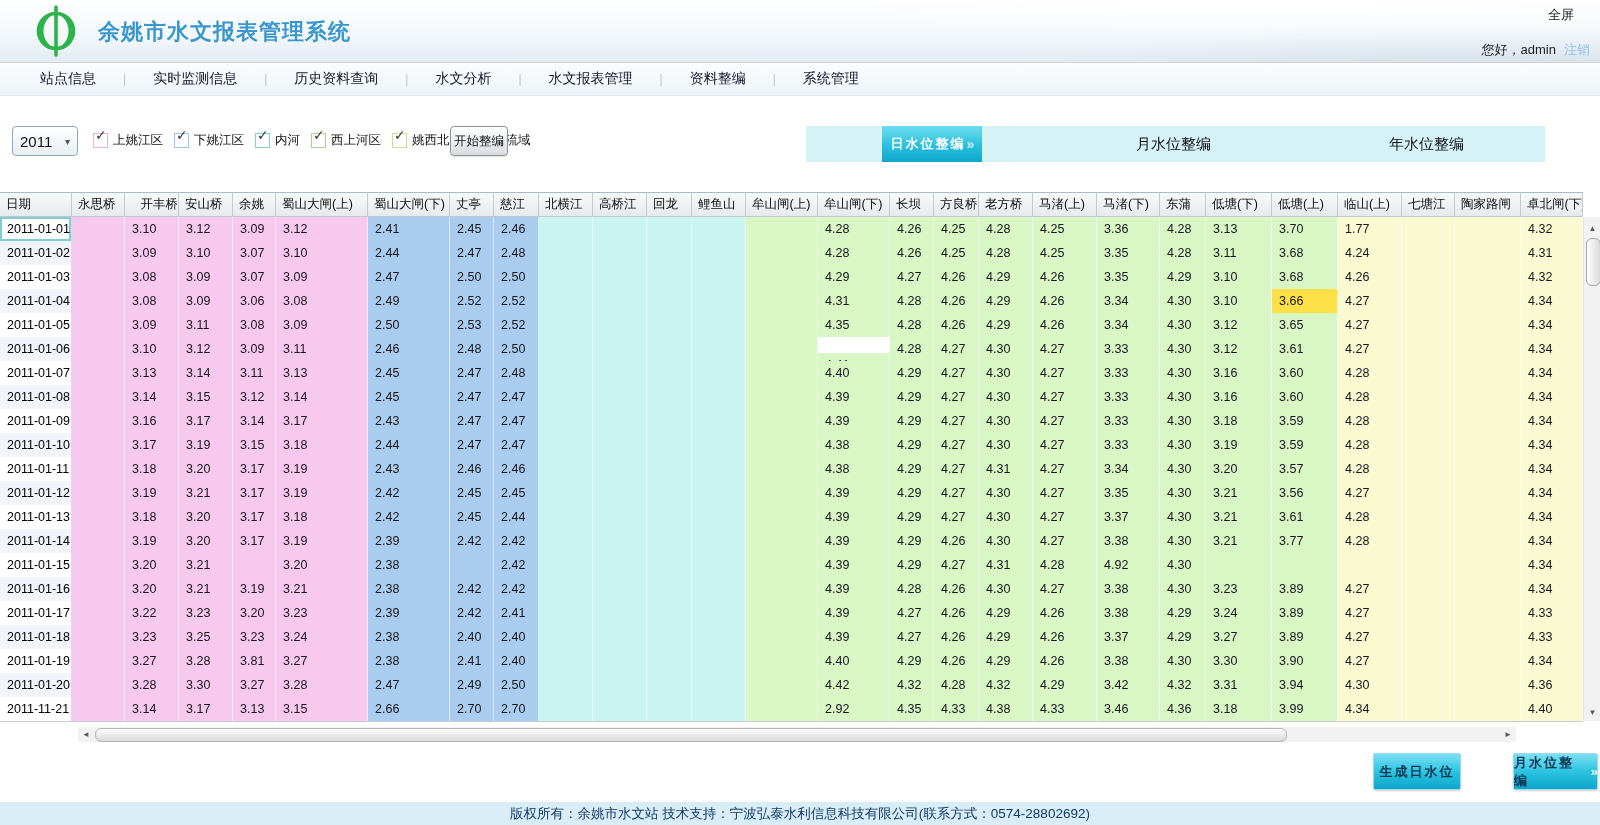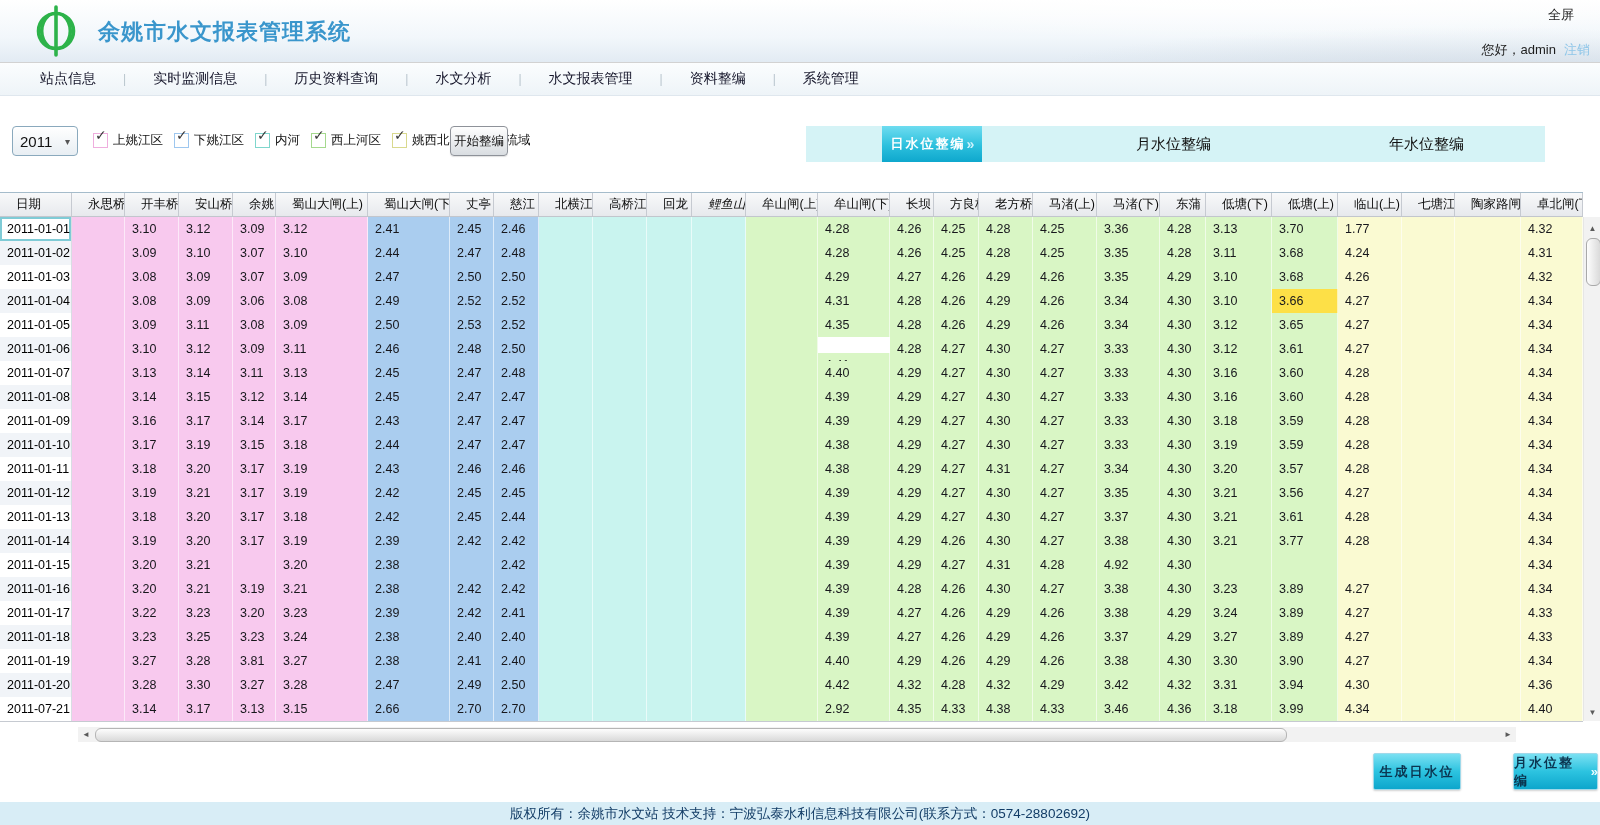--- a/index.html
+++ b/index.html
@@ -40,21 +40,21 @@
   .tab-active{position:absolute;left:76px;top:0;width:100px;height:36px;
     background:linear-gradient(#6edcf0,#2cc0dd 55%,#0ea7cd);color:#fff;font-size:13px;font-weight:bold;
     letter-spacing:2px;display:flex;align-items:center;justify-content:center;cursor:pointer}
   .tab-active .dbl{color:#cdf2fc;letter-spacing:-1px;margin-left:1px;font-size:14px}
   .tab-plain{position:absolute;top:0;height:36px;display:flex;align-items:center;font-size:15px;color:#101010;cursor:pointer}
   .tab-monthly{left:330px}.tab-yearly{left:583px}
   
   .table{position:absolute;left:0;top:192px;width:1583px;overflow:hidden}
   .thead{display:flex;height:25px;box-sizing:border-box;border-top:1px solid #a5bccb;border-bottom:1px solid #c2c6cd;
     background:linear-gradient(#f8f9fa,#e7e9ed)}
-  .th{box-sizing:border-box;flex:none;border-right:1px solid #c6cad1;padding-left:16px;line-height:23px;
+  .th{box-sizing:border-box;flex:none;border-right:1px solid #c6cad1;padding-left:6px;line-height:23px;
     font-size:12.5px;color:#0c0c0c;white-space:nowrap;overflow:hidden}
   .tbody{border-bottom:1px solid #c6cad1}
   .tr{display:flex;height:24px}
   .td{box-sizing:border-box;flex:none;font-size:12.5px;line-height:24px;padding-left:7px;white-space:nowrap;
     overflow:hidden;color:#17171c;border-right:1px solid rgba(255,255,255,.6)}
   .td.date{background:#fff;border-right:1px solid #d8dde3;color:#000}
   .tr:nth-child(even) .td.date{background:#f1f4f8}
   .td.date.hl{background:#dfeef6}
   .td.date.focus{box-shadow:inset 0 0 0 2px #7fcbd6, inset 0 0 0 3px #ffffff;background:#fff}
   
@@ -176,21 +176,21 @@
       <div class="th" style="width: 54px; text-align: right;">开丰桥</div>
       <div class="th" style="width: 54px;">安山桥</div>
       <div class="th" style="width: 43px;">余姚</div>
       <div class="th" style="width: 92px;">蜀山大闸(上)</div>
       <div class="th" style="width: 82px;">蜀山大闸(下)</div>
       <div class="th" style="width: 44px;">丈亭</div>
       <div class="th" style="width: 45px;">慈江</div>
       <div class="th" style="width: 54px;">北横江</div>
       <div class="th" style="width: 54px;">高桥江</div>
       <div class="th" style="width: 45px;">回龙</div>
-      <div class="th" style="width: 54px; font-style: italic;">鲤鱼山</div>
+      <div class="th" style="width: 54px;">鲤鱼山</div>
       <div class="th" style="width: 72px;">牟山闸(上)</div>
       <div class="th" style="width: 72px;">牟山闸(下)</div>
       <div class="th" style="width: 44px;">长坝</div>
       <div class="th" style="width: 45px;">方良桥</div>
       <div class="th" style="width: 54px;">老方桥</div>
       <div class="th" style="width: 64px;">马渚(上)</div>
       <div class="th" style="width: 63px;">马渚(下)</div>
       <div class="th" style="width: 46px;">东蒲</div>
       <div class="th" style="width: 66px;">低塘(下)</div>
       <div class="th" style="width: 66px;">低塘(上)</div>
@@ -774,21 +774,21 @@
         <div class="td" style="width: 63px; background: rgb(217, 246, 197);">3.42</div>
         <div class="td" style="width: 46px; background: rgb(217, 246, 197);">4.32</div>
         <div class="td" style="width: 66px; background: rgb(217, 246, 197);">3.31</div>
         <div class="td" style="width: 66px; background: rgb(217, 246, 197);">3.94</div>
         <div class="td" style="width: 64px; background: rgb(250, 250, 210);">4.30</div>
         <div class="td" style="width: 53px; background: rgb(250, 250, 210);"></div>
         <div class="td" style="width: 66px; background: rgb(250, 250, 210);"></div>
         <div class="td" style="width: 62px; background: rgb(250, 250, 210);">4.36</div>
       </div>
       <div class="tr">
-        <div class="td date" style="width: 72px;">2011-07-21</div>
+        <div class="td date" style="width: 72px;">2011-11-21</div>
         <div class="td" style="width: 53px; background: rgb(248, 201, 238);"></div>
         <div class="td" style="width: 54px; background: rgb(248, 201, 238);">3.14</div>
         <div class="td" style="width: 54px; background: rgb(248, 201, 238);">3.17</div>
         <div class="td" style="width: 43px; background: rgb(248, 201, 238);">3.13</div>
         <div class="td" style="width: 92px; background: rgb(248, 201, 238);">3.15</div>
         <div class="td" style="width: 82px; background: rgb(170, 205, 239);">2.66</div>
         <div class="td" style="width: 44px; background: rgb(170, 205, 239);">2.70</div>
         <div class="td" style="width: 45px; background: rgb(170, 205, 239);">2.70</div>
         <div class="td" style="width: 54px; background: rgb(201, 244, 239);"></div>
         <div class="td" style="width: 54px; background: rgb(201, 244, 239);"></div>

